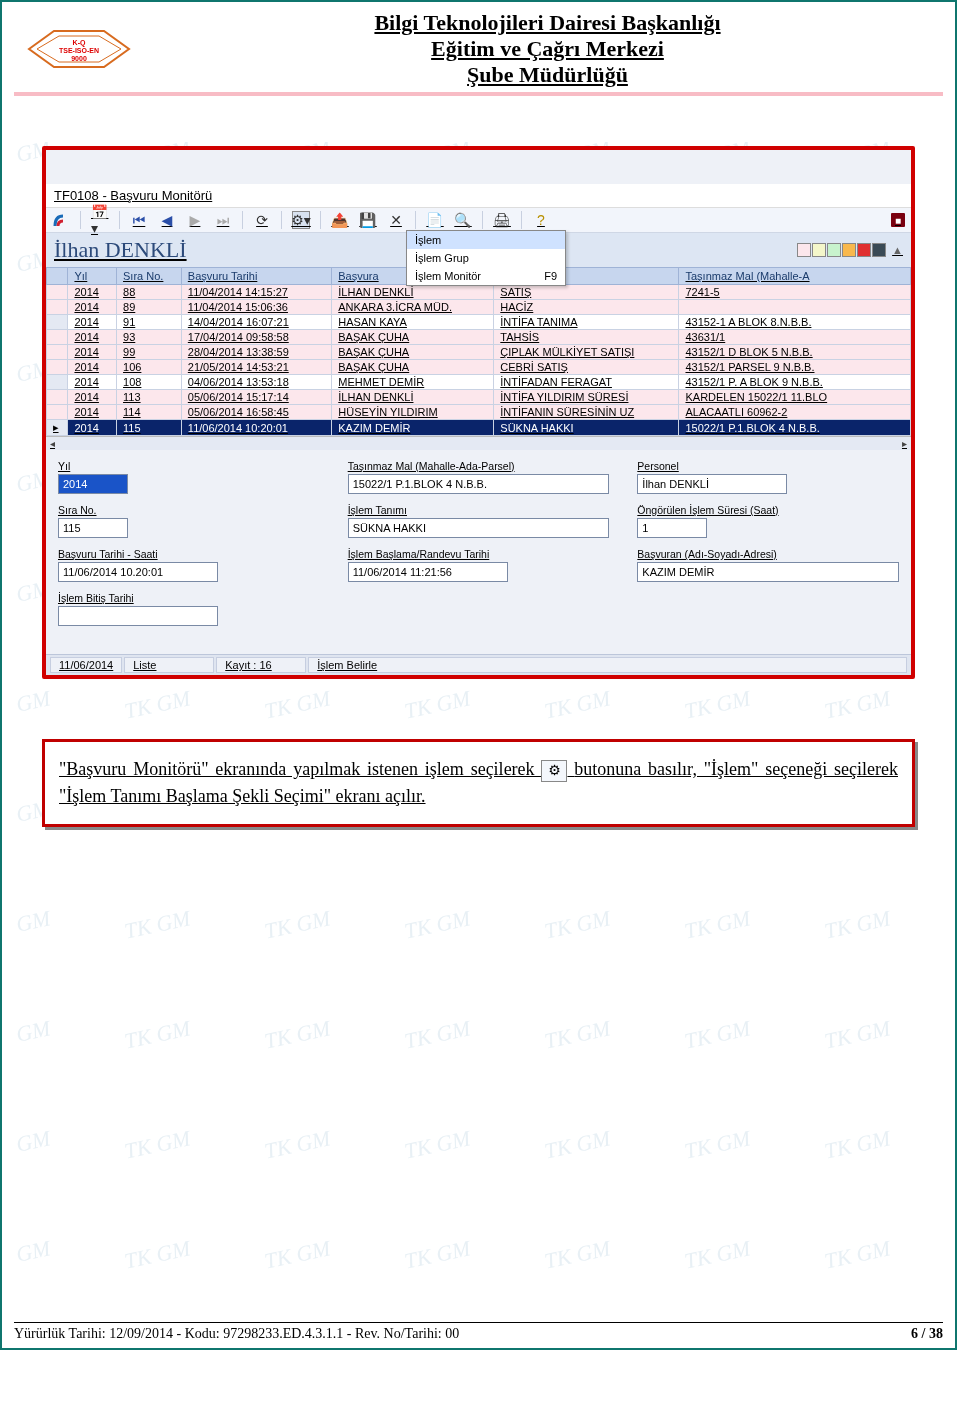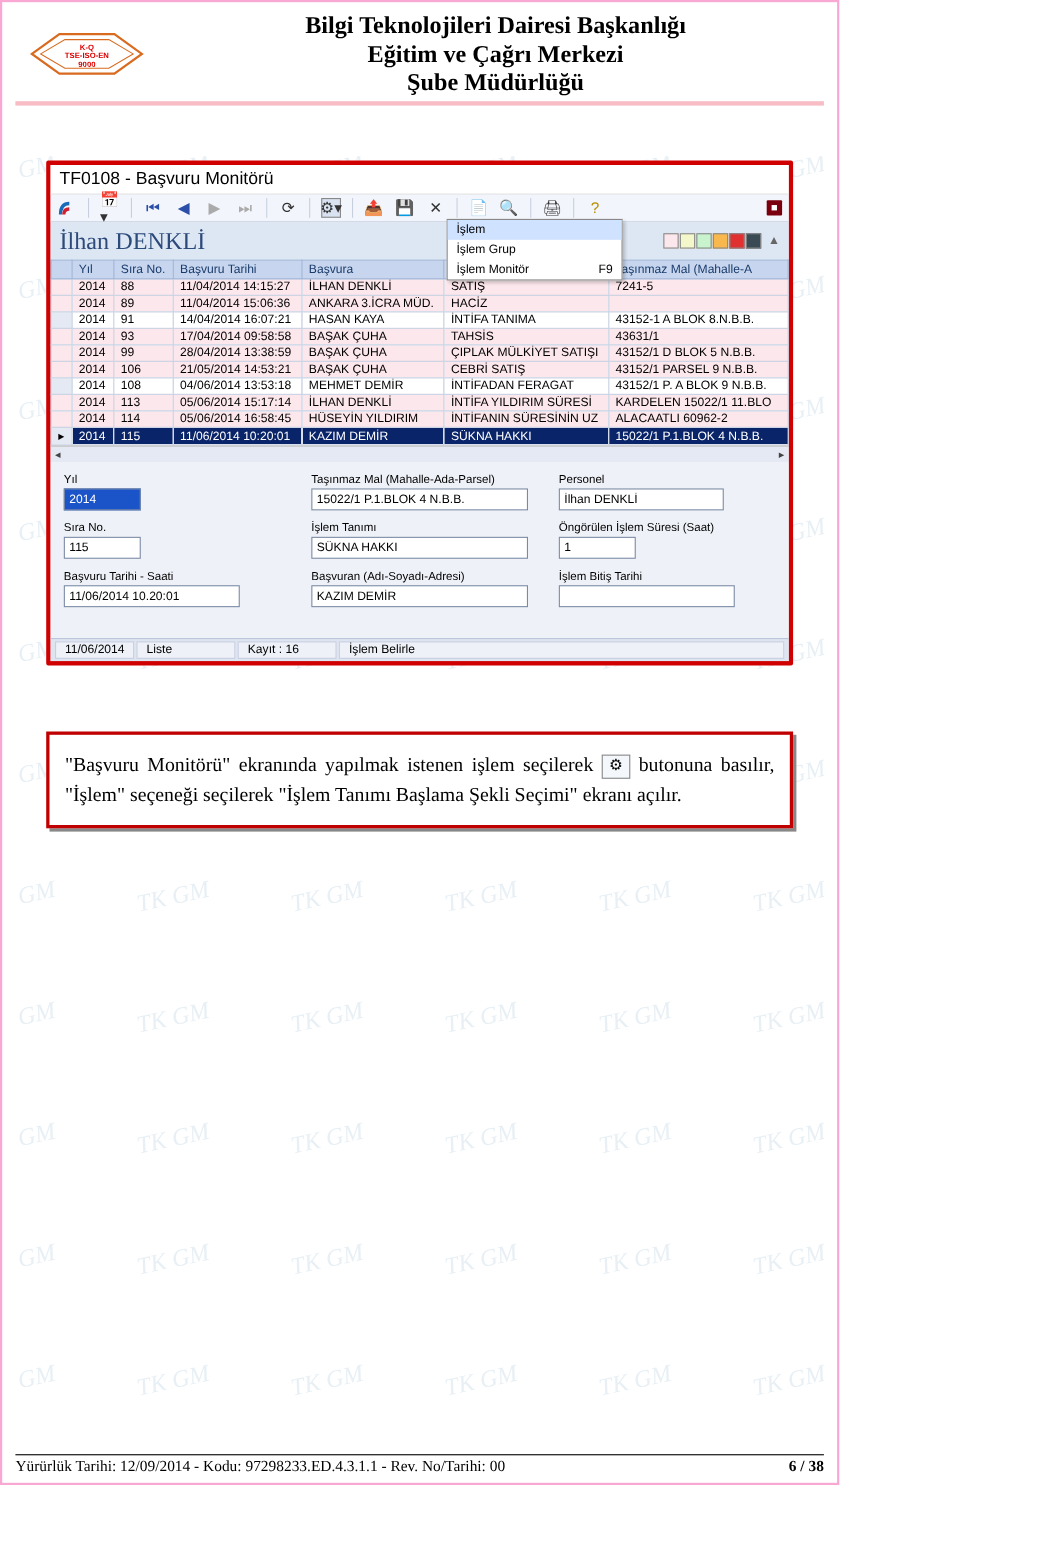--- a/index.html
+++ b/index.html
@@ -1,29 +1,29 @@
 <!DOCTYPE html>
 <html><head>
 <meta charset="utf-8">
 <style>
   * { box-sizing: border-box; margin: 0; padding: 0; }
   body { font-family: Arial, sans-serif; background: #fff; width: 960px; }
-  .page { width: 763px; border: 2px solid #f9a8d4; padding: 8px 12px 0; position: relative; min-height: 1350px; }
+  .page { width: 957px; border: 2px solid #0f766e; padding: 8px 12px 0; position: relative; min-height: 1350px; text-decoration: underline; }
   .header { display: flex; align-items: center; gap: 8px; border-bottom: 4px solid #f8bcc5; padding-bottom: 4px; }
   .logo-left { width: 130px; height: 64px; display: flex; align-items: center; justify-content: center; }
   .logo-right { width: 130px; height: 64px; display: flex; flex-direction: column; align-items: center; justify-content: center; border: 1px solid #d88; border-radius: 3px; }
   .logo-right-text { font-size: 8px; color: #c00; text-align: center; line-height: 1.1; }
   .hdr-titles { flex: 1; text-align: center; }
   .hdr-titles div { font-family: "Times New Roman", serif; font-weight: bold; font-size: 22px; color: #000; }
   .ribbon { background: #f8e2e2; text-align: center; font-family: "Times New Roman", serif; font-weight: bold; font-size: 20px; padding: 4px 0; margin-top: 2px; }
   .watermark-area { position: absolute; top: 140px; left: 12px; right: 12px; bottom: 30px; overflow: hidden; pointer-events: none; z-index: 0; }
   .wm { position: absolute; color: #e8f0f5; font-family: cursive; font-style: italic; font-size: 22px; transform: rotate(-12deg); white-space: nowrap; }
   .content { position: relative; z-index: 1; }
   .app-frame { border: 4px solid #d00000; border-radius: 2px; margin: 50px 28px 0; background: #eef1f7; font-family: Tahoma, sans-serif; font-size: 11px; color: #000; }
-  .titlebar { background: #fff; padding: 4px 8px; font-size: 16px; border-bottom: 1px solid #ddd; }
+  .titlebar { background: #fff; padding: 4px 8px; font-size: 13px; border-bottom: 1px solid #ddd; margin-top: 34px; }
   .toolbar { display: flex; align-items: center; gap: 10px; padding: 3px 6px; background: #f2f5fb; border-bottom: 1px solid #cfd7e5; position: relative; }
   .tb-icon { width: 18px; height: 18px; display: inline-flex; align-items: center; justify-content: center; font-size: 14px; color: #333; }
   .tb-sep { width: 1px; height: 18px; background: #c8d0e0; }
   .dropdown { position: absolute; top: 22px; left: 360px; width: 160px; background: #fff; border: 1px solid #888; box-shadow: 2px 2px 3px rgba(0,0,0,.2); z-index: 5; }
   .dropdown div { padding: 3px 8px; font-size: 11px; display: flex; justify-content: space-between; }
   .dropdown div.sel { background: #cfe2ff; }
   .name-bar { display: flex; align-items: center; padding: 4px 8px; background: #dde6f3; }
   .name-txt { font-family: "Times New Roman", serif; font-size: 22px; color: #2c4a7a; }
   .color-boxes { margin-left: auto; display: flex; gap: 1px; }
   .color-boxes div { width: 14px; height: 14px; border: 1px solid #888; }
@@ -349,20 +349,24 @@
           </div>
           <div>
             <label class="fld-label">Öngörülen İşlem Süresi (Saat)</label>
             <input class="fld-input" style="width: 70px;" value="1">
           </div>
 
           <div>
             <label class="fld-label">Başvuru Tarihi - Saati</label>
             <input class="fld-input" style="width: 160px;" value="11/06/2014 10.20:01">
           </div>
+          <div>
+            <label class="fld-label">İşlem Başlama/Randevu Tarihi</label>
+            <input class="fld-input" style="width: 160px;" value="11/06/2014 11:21:56">
+          </div>
 
           <div>
             <label class="fld-label">Başvuran (Adı-Soyadı-Adresi)</label>
             <input class="fld-input" value="KAZIM DEMİR" style="">
           </div>
           <div>
             <label class="fld-label">İşlem Bitiş Tarihi</label>
             <input class="fld-input" style="width: 160px;" value="">
           </div>
         </div>

